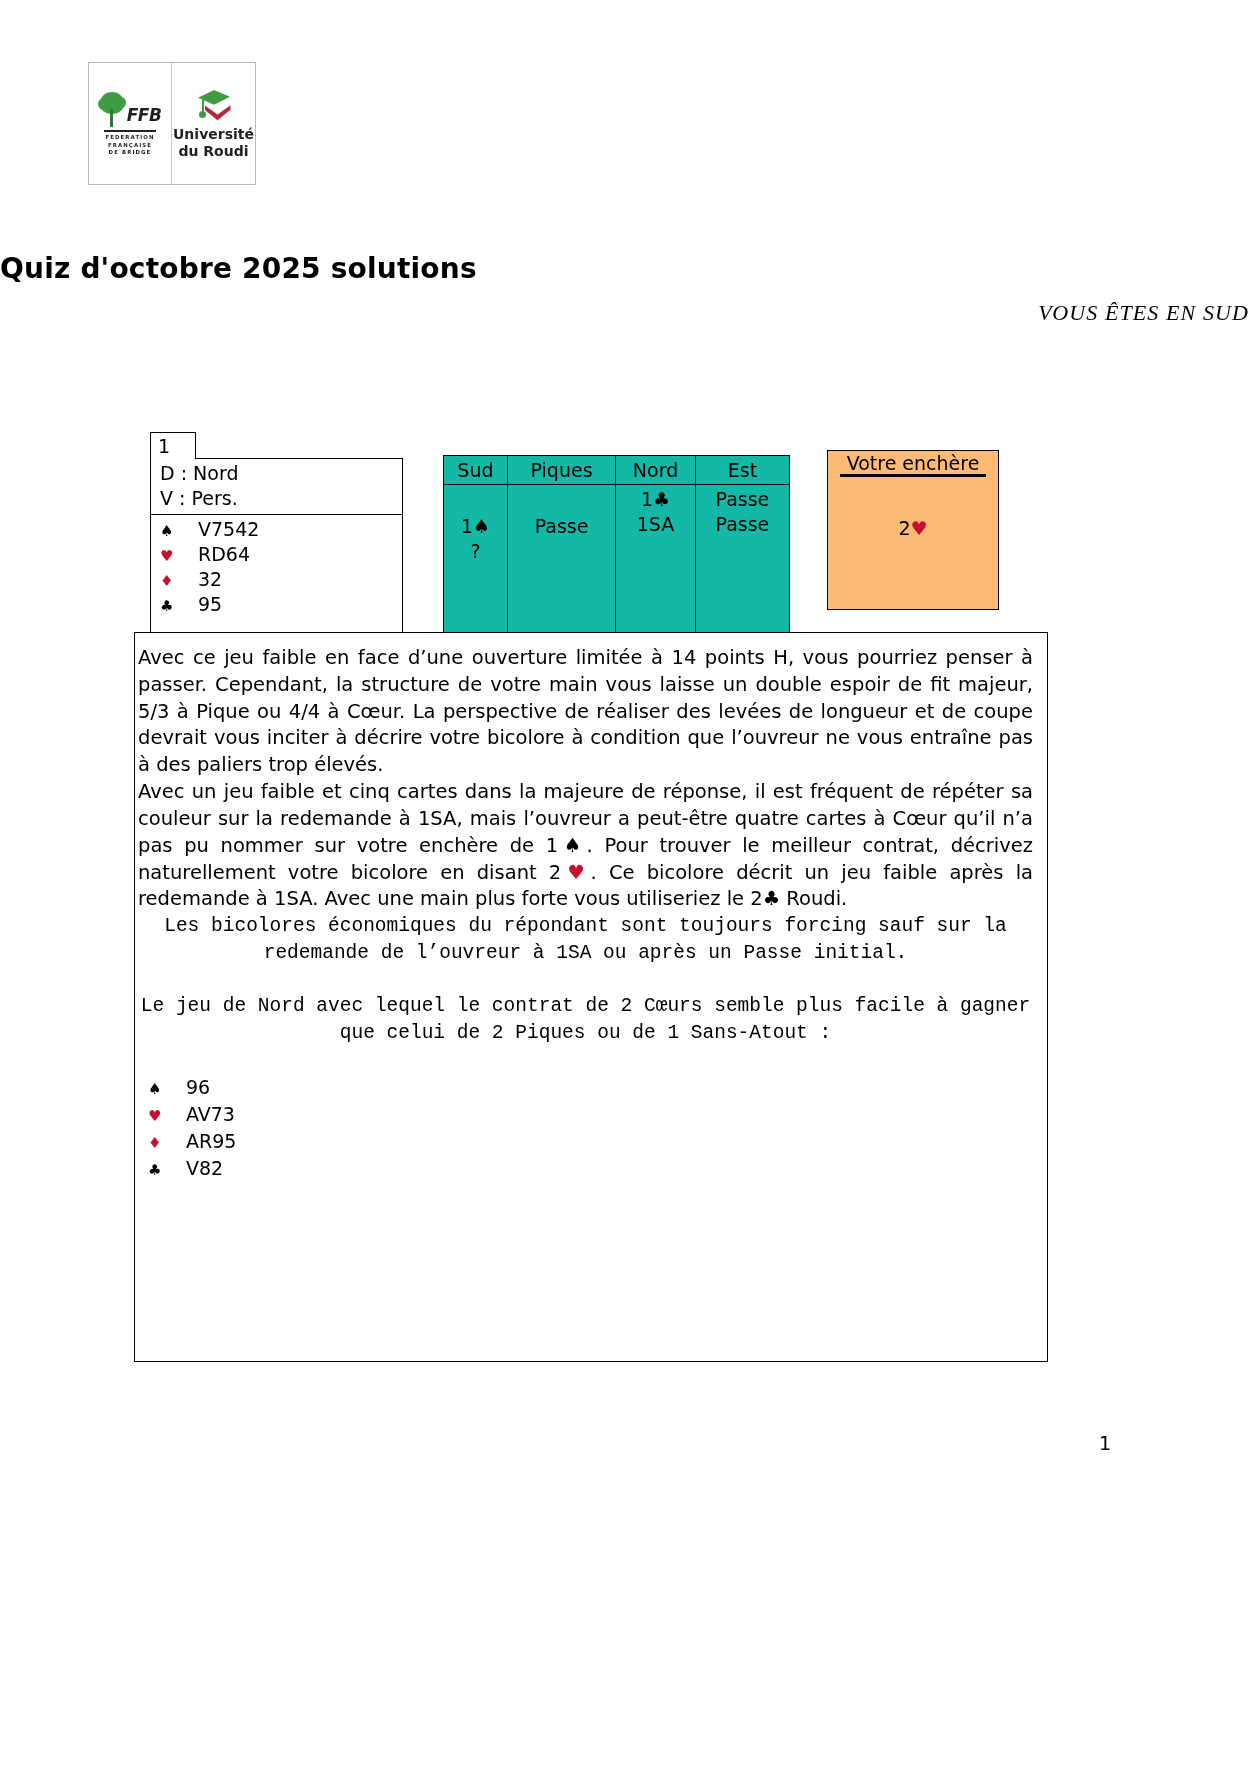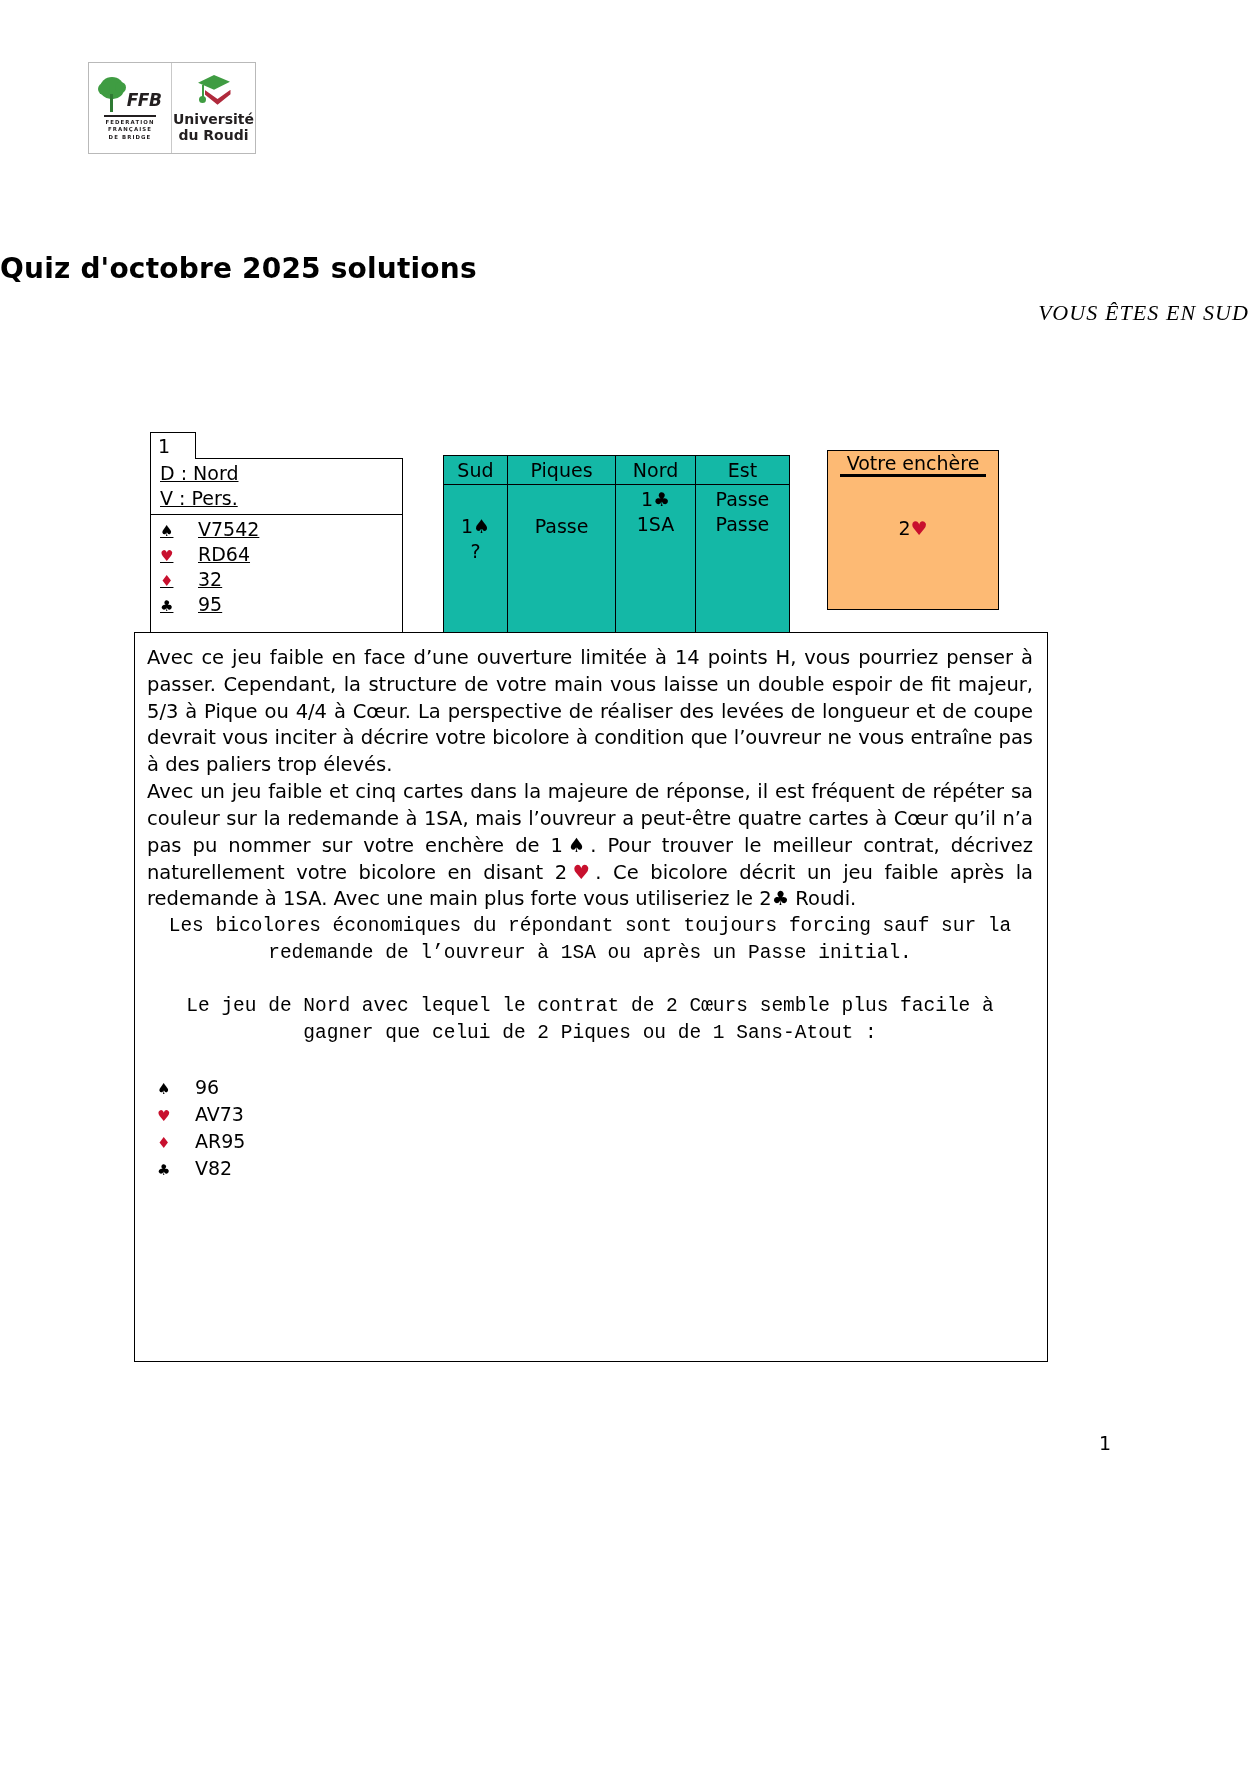--- a/index.html
+++ b/index.html
@@ -16,21 +16,21 @@
     color: #000000;
     overflow: hidden;
   }
 
   
   .logo-block {
     position: absolute;
     left: 88px;
     top: 62px;
     width: 168px;
-    height: 92px;
+    height: 123px;
     border: 1px solid #b9b9b9;
     box-sizing: border-box;
     display: flex;
     background: #ffffff;
   }
   .logo-half {
     flex: 1 1 50%;
     display: flex;
     flex-direction: column;
     align-items: center;
@@ -182,21 +182,20 @@
   
   .hand-box {
     position: absolute;
     left: 150px;
     top: 458px;
     width: 253px;
     height: 192px;
     border: 1.5px solid #000;
     box-sizing: border-box;
     background: #fff;
-    text-decoration: underline;
   }
   .hand-meta {
     padding: 2px 0 2px 9px;
     border-bottom: 1.5px solid #000;
   }
   .hand-meta div {
     font-size: 19px;
     line-height: 1.33;
   }
   .hand-suits { padding: 2px 0 0 9px; }
@@ -280,21 +279,21 @@
   
   .commentary {
     position: absolute;
     left: 134px;
     top: 632px;
     width: 914px;
     height: 730px;
     border: 1.5px solid #000;
     box-sizing: border-box;
     background: #fff;
-    padding: 12px 14px 0 12px;
+    padding: 12px 14px 0 3px;
   }
   .commentary p {
     margin: 0;
     font-size: 19.5px;
     line-height: 1.375;
     text-align: justify;
     text-justify: inter-word;
     font-family: "DejaVu Sans", sans-serif;
   }
   .commentary p.last-line { text-align: center; font-family: Liberation Mono, monospace; }

